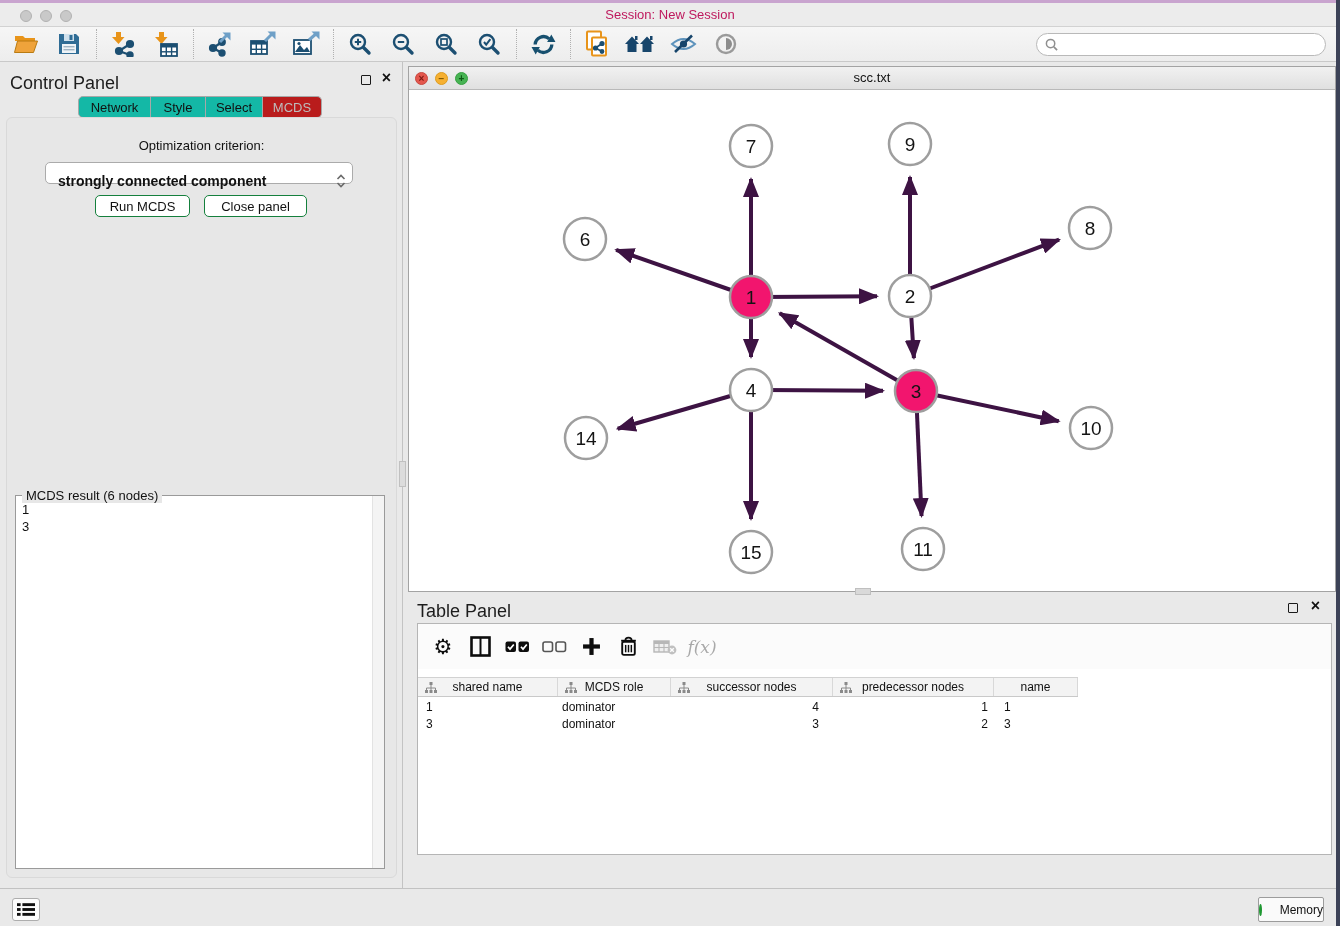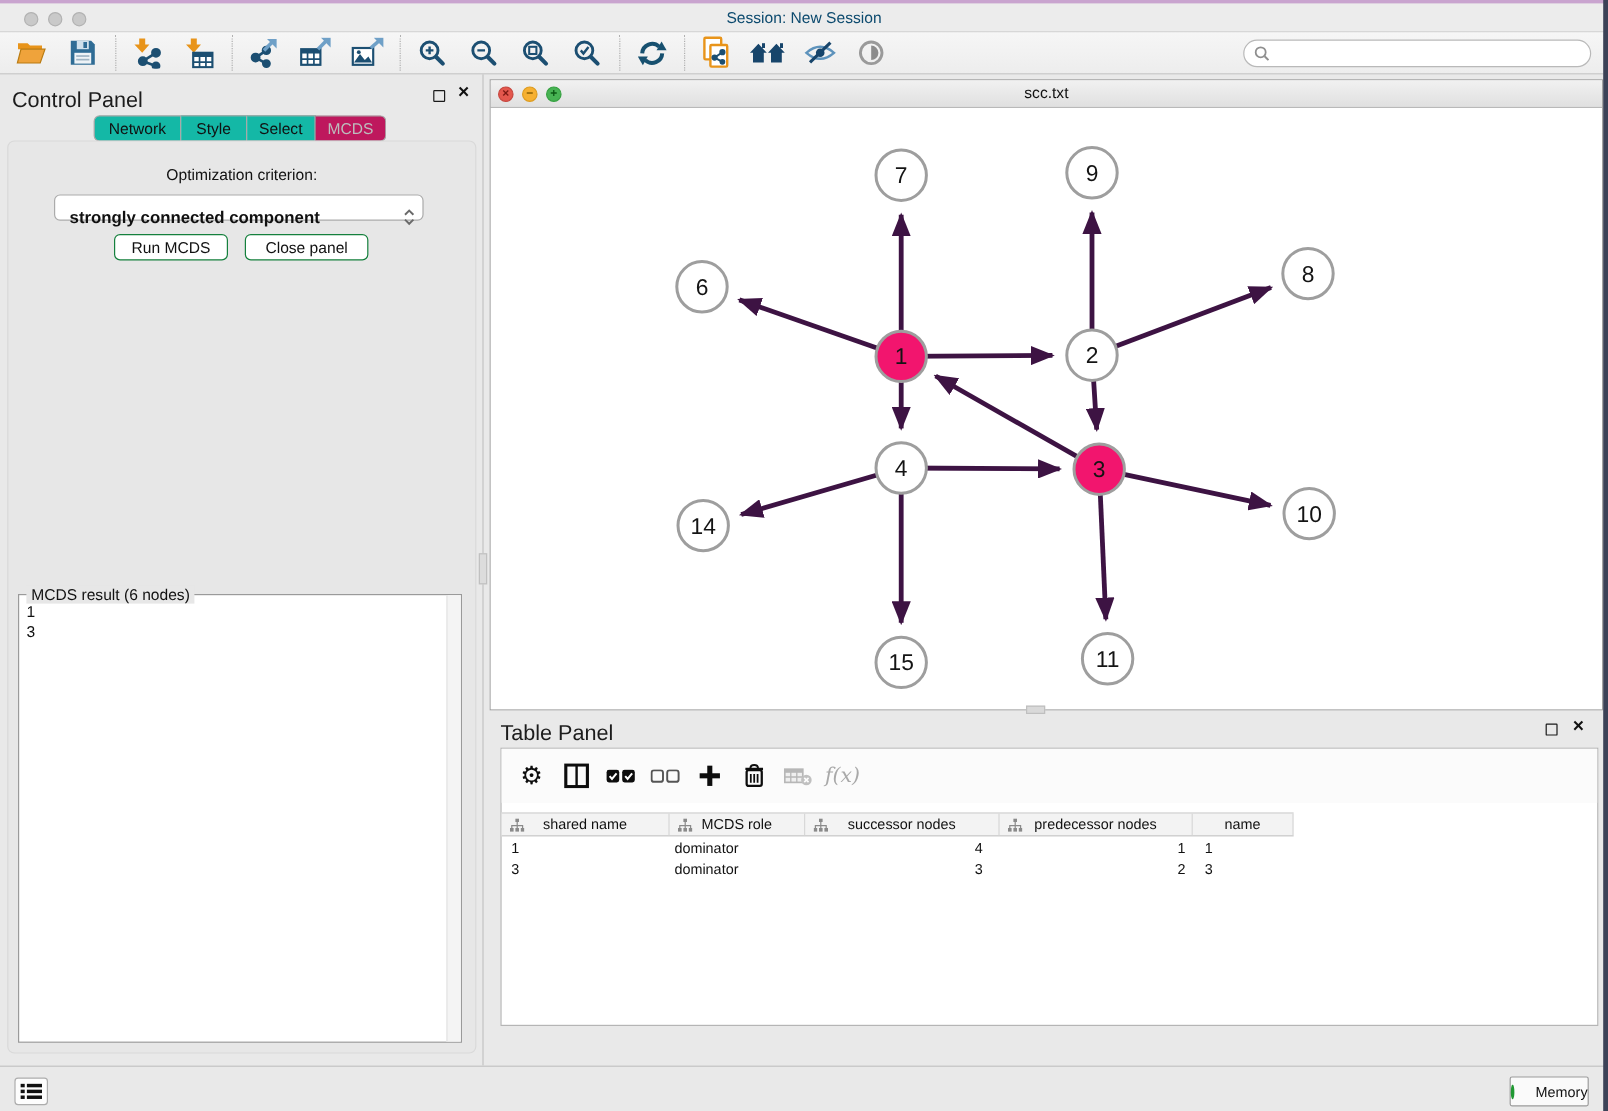--- a/index.html
+++ b/index.html
@@ -4,21 +4,21 @@
 <style>
   * { margin:0; padding:0; box-sizing:border-box; }
   html,body { width:1340px; height:926px; }
   body { font-family:"Liberation Sans","DejaVu Sans",sans-serif; background:#e9e9e9; position:relative; overflow:hidden; }
 
   .app { position:absolute; inset:0; }
 
   
   .top-strip { position:absolute; left:0; top:0; width:100%; height:3px; background:#c9a4cf; }
   .titlebar { position:absolute; left:0; top:3px; width:100%; height:24px; background:#ececec; border-bottom:1px solid #d2d2d2; }
-  .titlebar .title { position:absolute; left:0; right:0; top:4px; text-align:center; font-size:13px; color:#0c4a6e; }
+  .titlebar .title { position:absolute; left:0; right:0; top:4px; text-align:center; font-size:13px; color:#be185d; }
   .tl-dot { position:absolute; top:7px; width:12px; height:12px; border-radius:50%; background:#c9c9c9; border:1px solid #b2b2b2; }
 
   
   .toolbar { position:absolute; left:0; top:27px; width:1336px; height:35px; background:linear-gradient(#f6f6f6,#ededed); border-bottom:1px solid #c9c9c9; display:flex; align-items:center; padding:0 10px 0 8px; }
   .tbtn { width:36px; height:30px; display:flex; align-items:center; justify-content:center; flex:0 0 auto; margin-right:7px; }
   .tsep { width:0; height:30px; border-left:1px dotted #b0b0b0; margin:0 8px 0 2px; flex:0 0 auto; }
   .searchbox { margin-left:auto; width:290px; height:23px; background:#fff; border:1px solid #b9b9b9; border-radius:12px; display:flex; align-items:center; padding-left:8px; }
   .searchbox input { border:none; outline:none; flex:1; height:19px; font-size:12px; background:transparent; margin-left:5px; }
 
   
@@ -27,21 +27,21 @@
   .cp-header .panel-title { position:absolute; left:10px; top:3px; }
   .float-ico { display:inline-block; width:10px; height:10px; border:1.5px solid #1a1a1a; border-radius:1px; }
   .close-ico { font-size:16px; font-weight:bold; color:#111; line-height:10px; }
   .cp-header .float-ico { position:absolute; right:32px; top:5px; }
   .cp-header .close-ico { position:absolute; right:12px; top:3px; }
 
   .seg-row { position:absolute; display:flex; }
   .seg { height:22px; background:#14b8a6; border:1px solid #a8a8a8; border-left:none; font-size:13px; color:#111; display:flex; align-items:center; justify-content:center; }
   .seg:first-child { border-left:1px solid #a8a8a8; border-radius:5px 0 0 5px; }
   .seg:last-child { border-radius:0 5px 5px 0; }
-  .seg.sel { background:#be185d; color:#bdbdbd; }
+  .seg.sel { background:#b91c1c; color:#bdbdbd; }
 
   .cp-tabs { left:78px; top:96px; }
   .cp-body { position:absolute; left:6px; top:117px; width:391px; height:761px; background:#e7e7e7; border:1px solid #d9d9d9; border-radius:6px; }
   .opt-label { position:absolute; left:0; width:100%; top:20px; text-align:center; font-size:13px; color:#111; }
   .cp-select { position:absolute; left:38px; top:44px; width:308px; height:22px; background:#fff; border:1px solid #ababab; border-radius:5px; display:flex; align-items:center; padding:16px 6px 0 12px; font-size:14px; color:#111;font-weight:bold; }
   .cp-select .spacer { flex:1; }
   .cp-btn { position:absolute; top:77px; height:22px; background:#fff; border:1px solid #15803d; border-radius:5px; font-size:13px; color:#111; display:flex; align-items:center; justify-content:center; }
   .btn-run { left:88px; width:95px; }
   .btn-close { left:197px; width:103px; }
 

